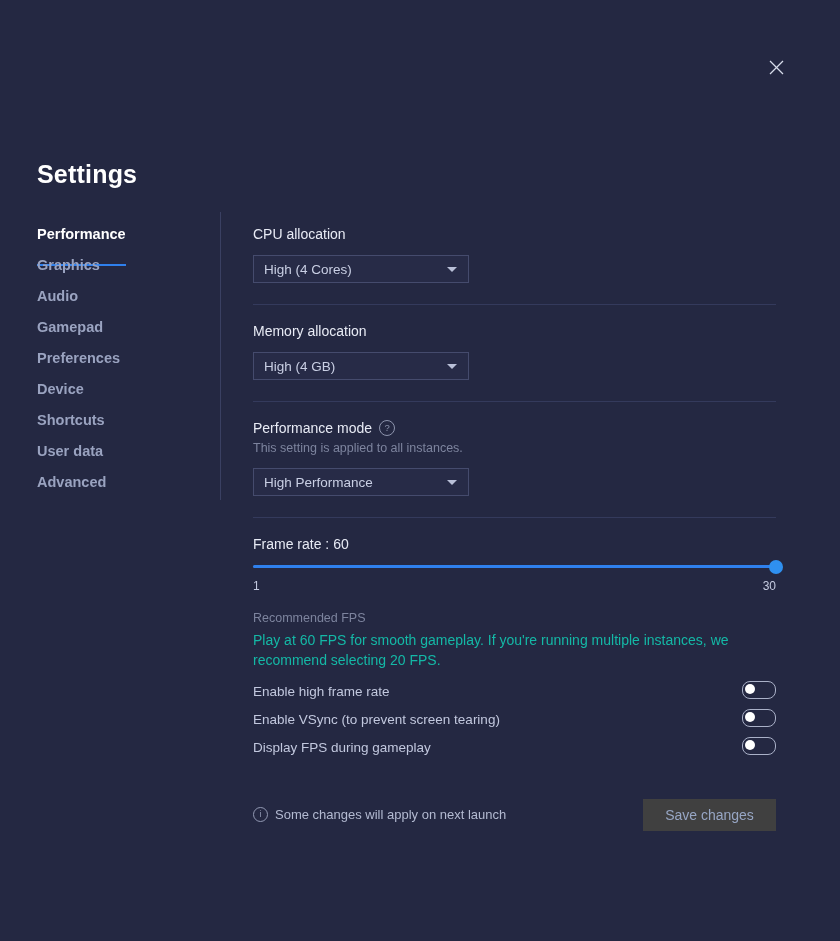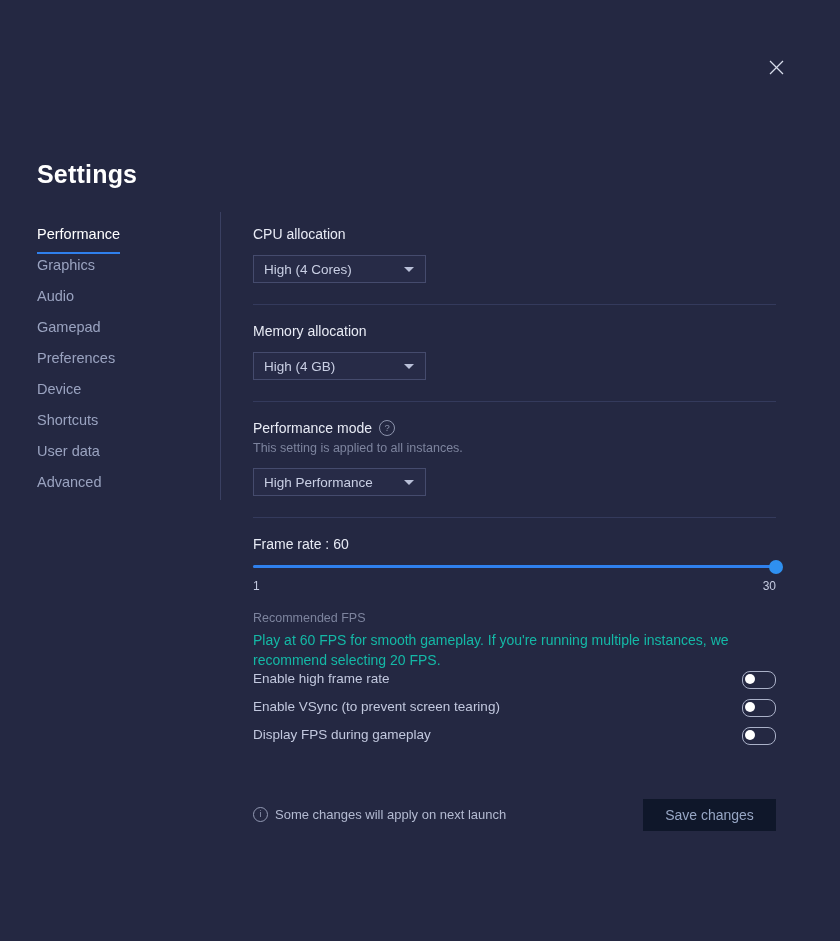--- a/index.html
+++ b/index.html
@@ -52,21 +52,22 @@
   .side-item {
     font-size: 14.5px;
     color: #9aa3c0;
     height: 31px;
     line-height: 31px;
     cursor: pointer;
     white-space: nowrap;
   }
   .side-item .side-label {
     display: inline-block;
-    padding-bottom: 2px;
+    padding-bottom: 14px;
+    font-weight: bold;
   }
   .side-item.active .side-label {
     color: #ffffff;
     border-bottom: 2px solid #2f80ed;
   }
 
   .v-divider {
     position: absolute;
     left: 220px;
     top: 212px;
@@ -106,21 +107,21 @@
     border: 1px solid #8d94ad;
     border-radius: 50%;
     font-size: 9.5px;
     color: #8d94ad;
     line-height: 1;
     cursor: pointer;
   }
 
   .select-box {
     position: relative;
-    width: 173px;
+    width: 216px;
     height: 28px;
     border: 1px solid #454b6d;
     background: #272b47;
     display: flex;
     align-items: center;
     padding: 0 10px;
     box-sizing: border-box;
     font-size: 13.5px;
     color: #c9cfe4;
     cursor: pointer;
@@ -195,21 +196,21 @@
   .note-body {
     font-size: 14px;
     color: #14b8a6;
     line-height: 1.45;
     max-width: 510px;
   }
 
   
   .toggle-row {
     display: flex;
-    align-items: flex-start;
+    align-items: flex-end;
     justify-content: space-between;
     height: 28px;
   }
   .toggle-label {
     font-size: 13.5px;
     color: #c2c8de;
   }
   .toggle {
     width: 32px;
     height: 16px;
@@ -252,21 +253,21 @@
     justify-content: center;
     border: 1px solid #9299b3;
     border-radius: 50%;
     font-size: 9px;
     color: #9299b3;
     line-height: 1;
   }
   .save-btn {
     width: 133px;
     height: 32px;
-    background: #0f172a;
+    background: #404040;
     color: #97a6c4;
     border: none;
     font-size: 14px;
     font-family: "Liberation Sans", sans-serif;
     cursor: pointer;
     display: flex;
     align-items: center;
     justify-content: center;
   }
 </style>

